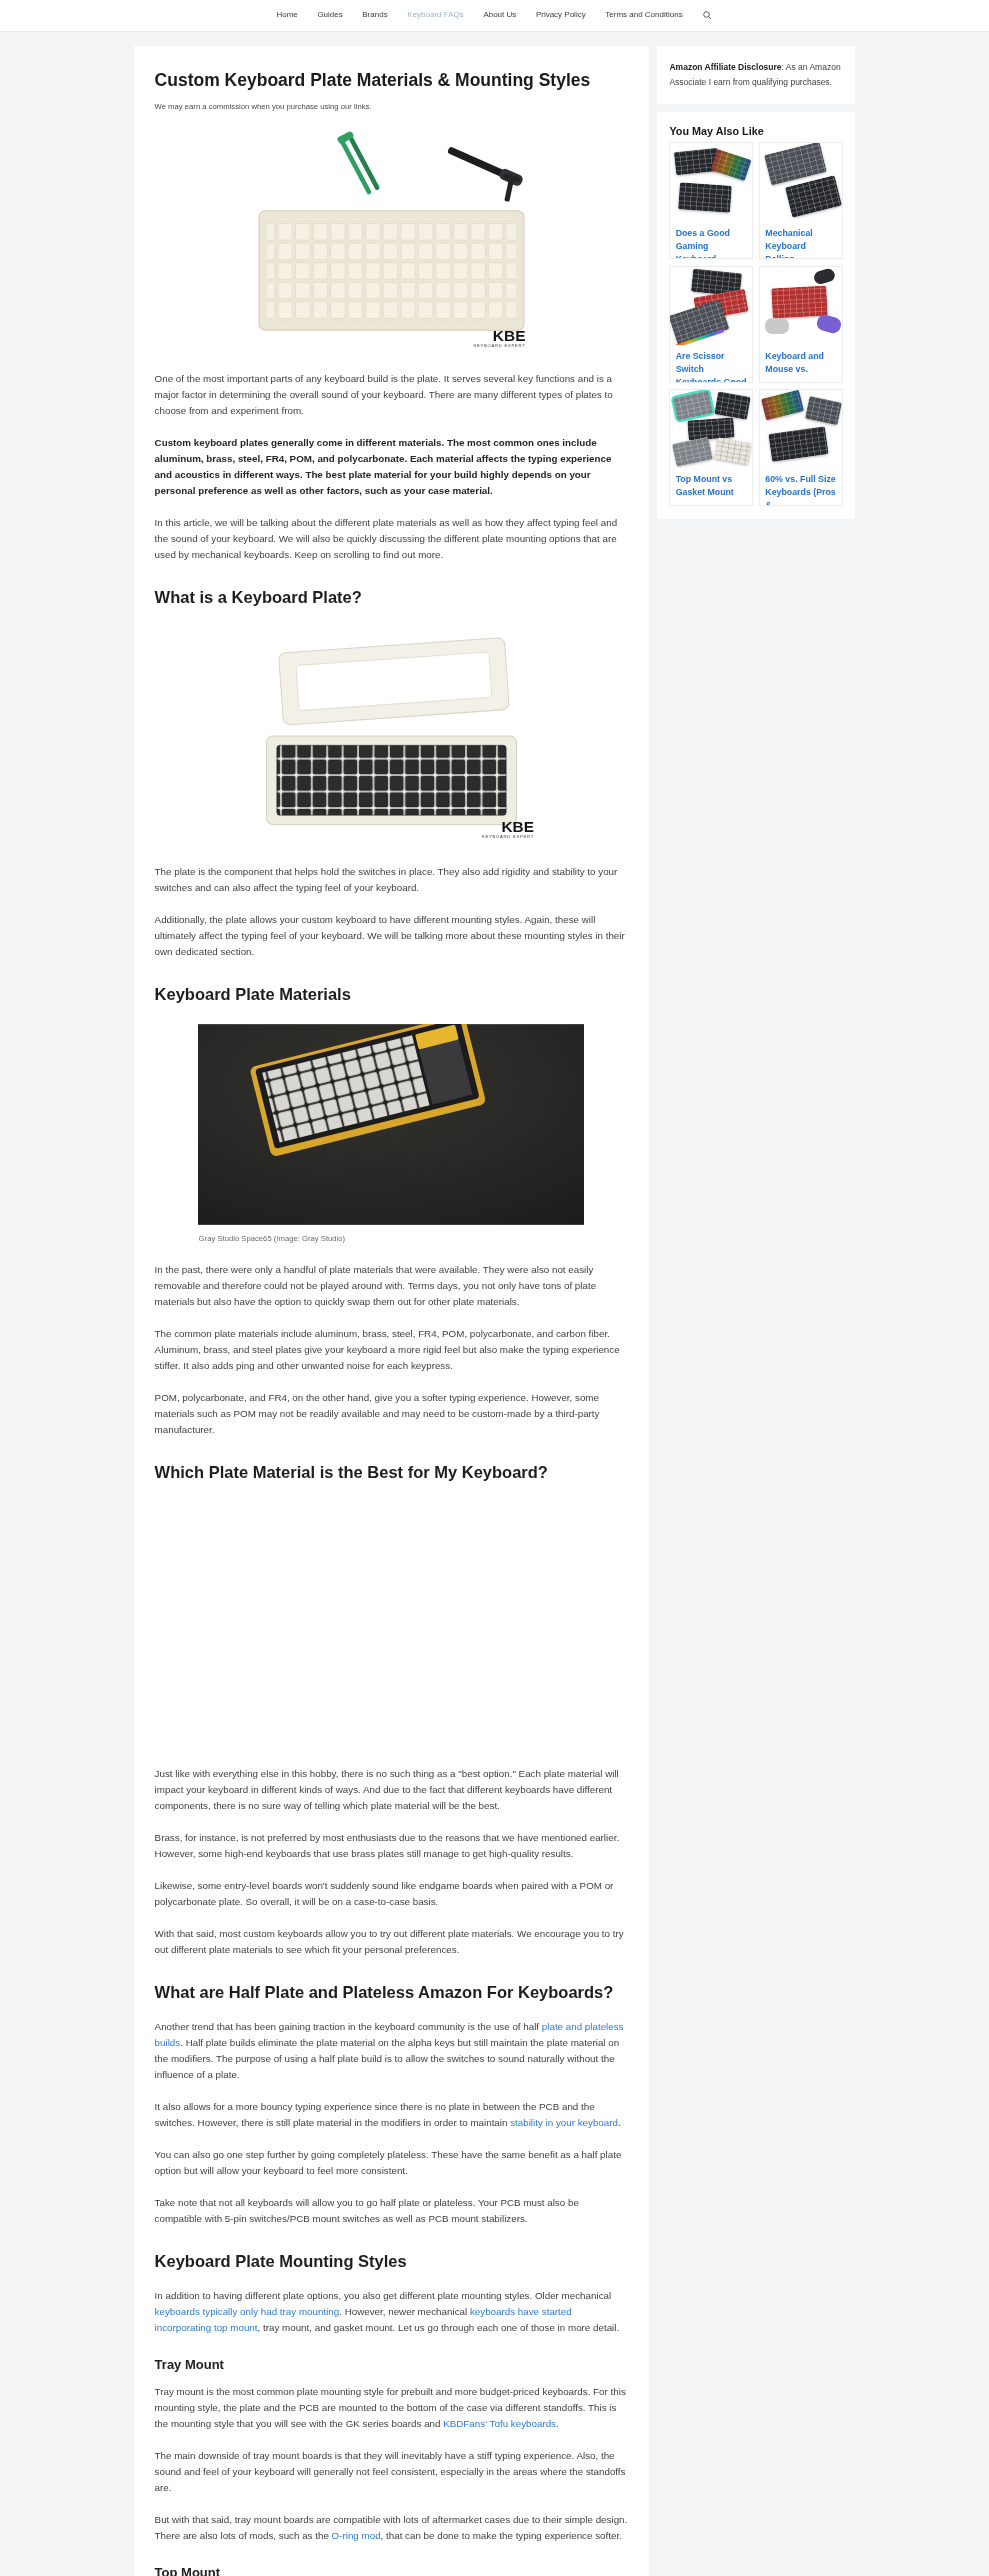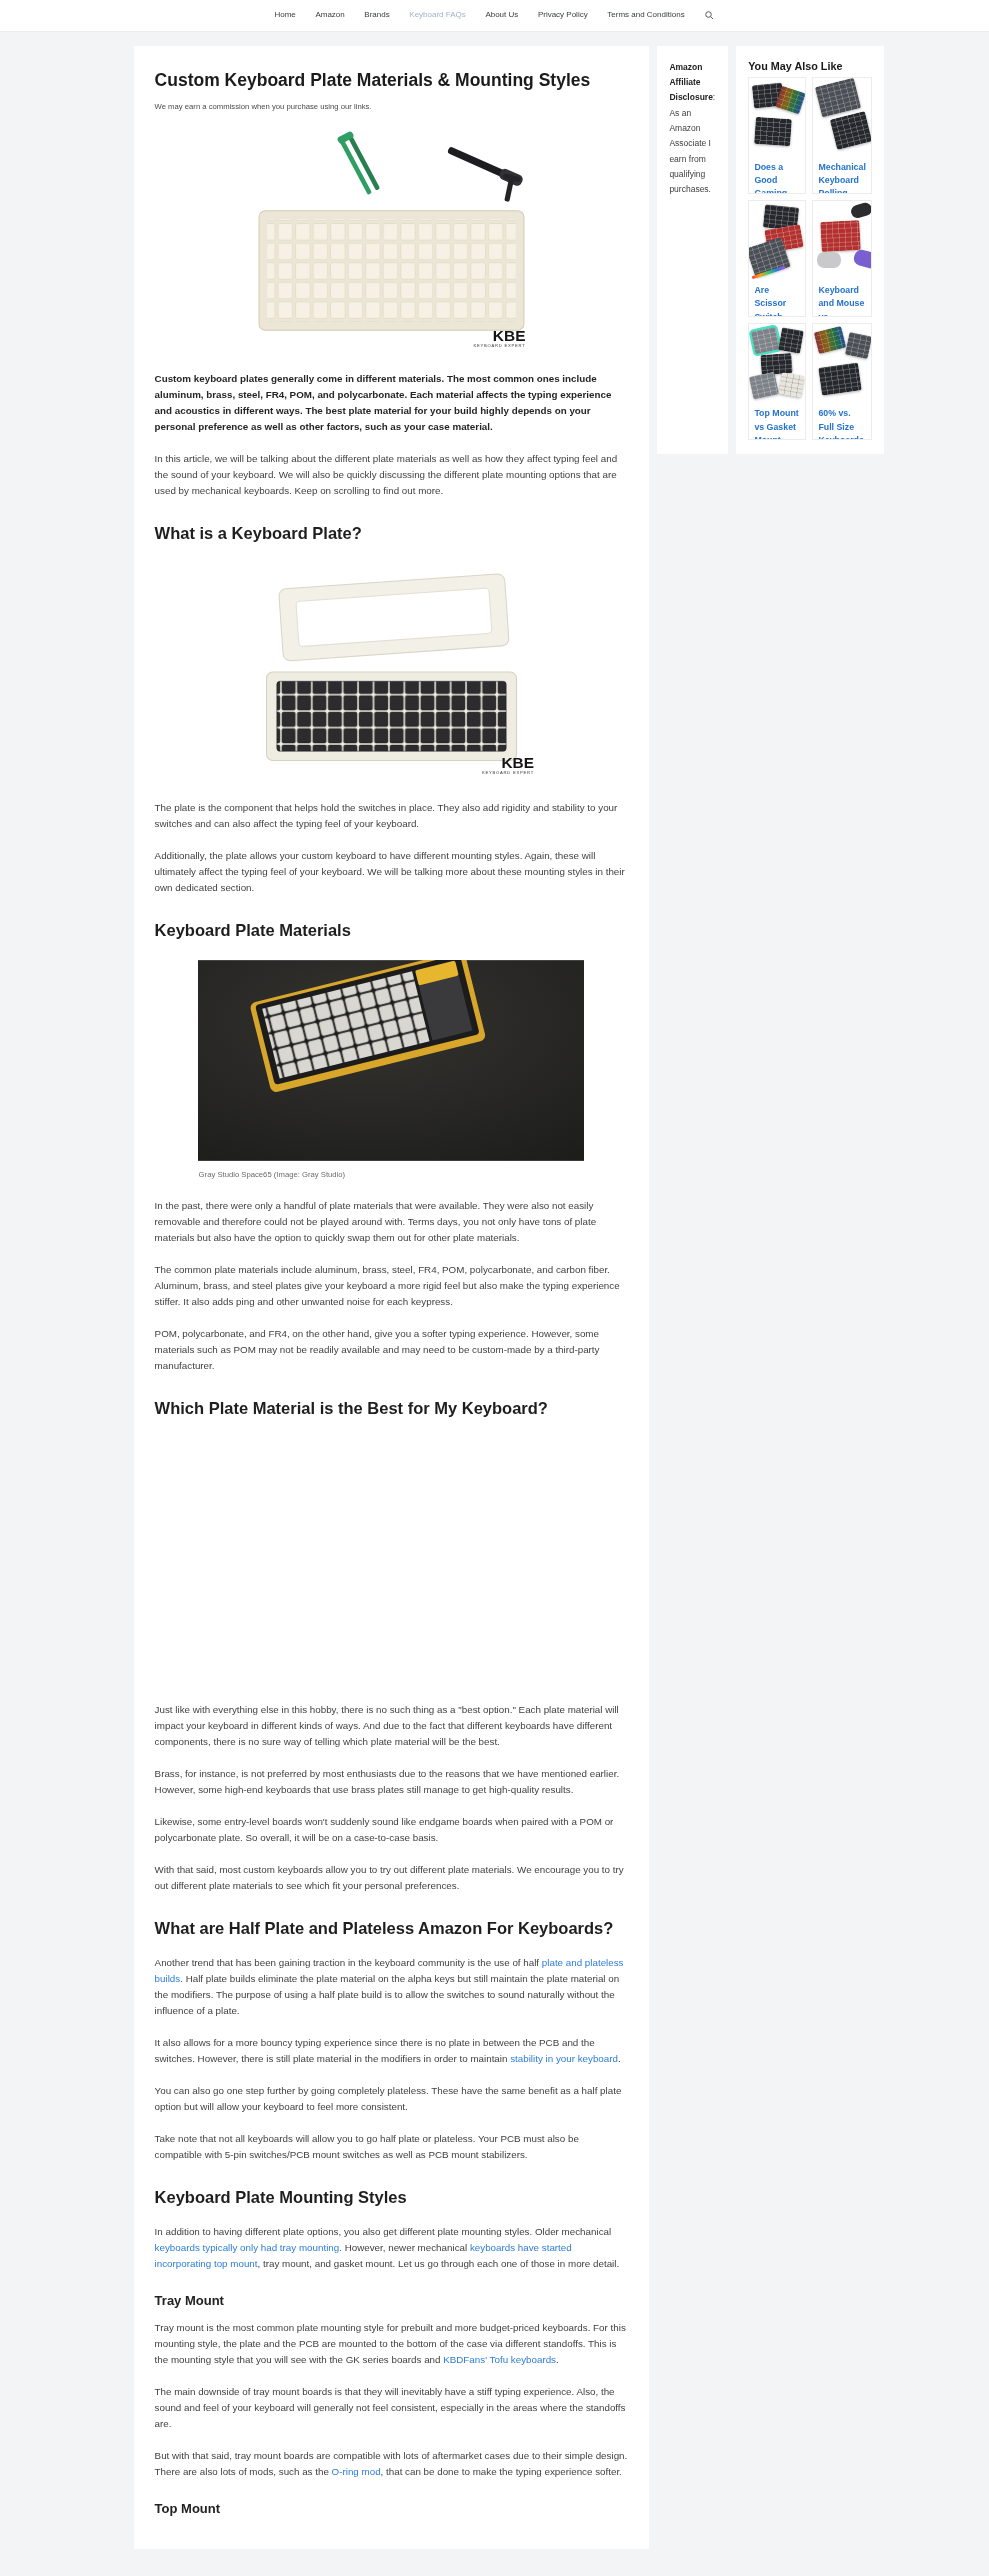--- a/index.html
+++ b/index.html
@@ -24,21 +24,21 @@
   .main-nav a.active { color:#9fb3c8; }
   .nav-search { display:flex; align-items:center; cursor:pointer; }
   
   .page-wrap {
     width:721px; margin:14.4px auto 20.6px;
     display:flex; gap:8.2px; align-items:flex-start;
   }
   .content-card {
     width:515px; background:#fff; padding:24px 20.6px 20.6px;
   }
-  .sidebar { width:198px; display:flex; flex-direction:row; gap:8.2px; }
+  .sidebar { width:198px; display:flex; flex-direction:column; gap:8.2px; }
   .side-card { background:#fff; padding:13.4px 12.4px; }
   
   h1.post-title { font-size:17.5px; font-weight:700; color:#1b1b1b; margin:0 0 9.3px; line-height:1.25;}
   .disclaimer { font-size:7.7px; color:#4a4a4a; margin:0 0 13.4px; }
   h2.sec { font-size:16.5px; font-weight:700; color:#1e1e1e; margin:24px 0 15.5px; line-height:1.3;}
   h3.sec { font-size:13px; font-weight:600; color:#222; margin:20.6px 0 12.4px; }
   p.body-p { font-size:9.8px; line-height:16px; margin:0 0 16px; color:#3f3f3f;}
   p.body-p.bold-p { font-weight:700; color:#262626; }
   a.inline-link { color:#2e7cd6; text-decoration:none; }
   figure { margin:18.5px 0; text-align:center; }
@@ -79,21 +79,21 @@
     background:linear-gradient(90deg,#ff4040,#ffa400,#2ecc71,#2e7cd6,#b14ae0); }
   .pad { position:absolute; width:24px; height:15.5px; border-radius:7.2px; background:#7a5fd0; }
   .pad.gray2 { background:#c9c9cc; }
 </style>
 </head>
 <body>
 
 <header class="site-header">
   <nav class="main-nav">
     <a href="#">Home</a>
-    <a href="#">Amazon</a>
+    <a href="#">Guides</a>
     <a href="#">Brands</a>
     <a href="#" class="active">Keyboard FAQs</a>
     <a href="#">About Us</a>
     <a href="#">Privacy Policy</a>
     <a href="#">Terms and Conditions</a>
     <span class="nav-search">
       <svg width="10.3" height="10.3" viewBox="0 0 24 24" fill="none" stroke="#3c4043" stroke-width="2">
         <circle cx="10.5" cy="10.5" r="6.5"></circle>
           <line x1="15.5" y1="15.5" x2="21" y2="21"></line>
       </svg>
@@ -136,20 +136,21 @@
         </g>
 
         <rect x="68" y="168" width="514" height="232" rx="12" fill="#ece6d6" stroke="#d4ccb6" stroke-width="2"></rect>
         <rect x="84" y="184" width="482" height="200" rx="6" fill="url(#keysCream)"></rect>
 
         <text x="585" y="420" text-anchor="end" font-family="Liberation Sans, sans-serif" font-size="30" font-weight="bold" fill="#141414">KBE</text>
         <text x="585" y="433" text-anchor="end" font-family="Liberation Sans, sans-serif" font-size="8" letter-spacing="1.5" fill="#333">KEYBOARD EXPERT</text>
       </svg>
     </figure>
 
+    <p class="body-p">One of the most important parts of any keyboard build is the plate. It serves several key functions and is a major factor in determining the overall sound of your keyboard. There are many different types of plates to choose from and experiment from.</p>
     <p class="body-p bold-p">Custom keyboard plates generally come in different materials. The most common ones include aluminum, brass, steel, FR4, POM, and polycarbonate. Each material affects the typing experience and acoustics in different ways. The best plate material for your build highly depends on your personal preference as well as other factors, such as your case material.</p>
     <p class="body-p">In this article, we will be talking about the different plate materials as well as how they affect typing feel and the sound of your keyboard. We will also be quickly discussing the different plate mounting options that are used by mechanical keyboards. Keep on scrolling to find out more.</p>
 
     <h2 class="sec">What is a Keyboard Plate?</h2>
 
     <figure>
       <svg width="345" height="216" viewBox="0 0 670 420">
         <rect width="670" height="420" fill="#ffffff"></rect>
 
         <g transform="rotate(-4 335 110)">

